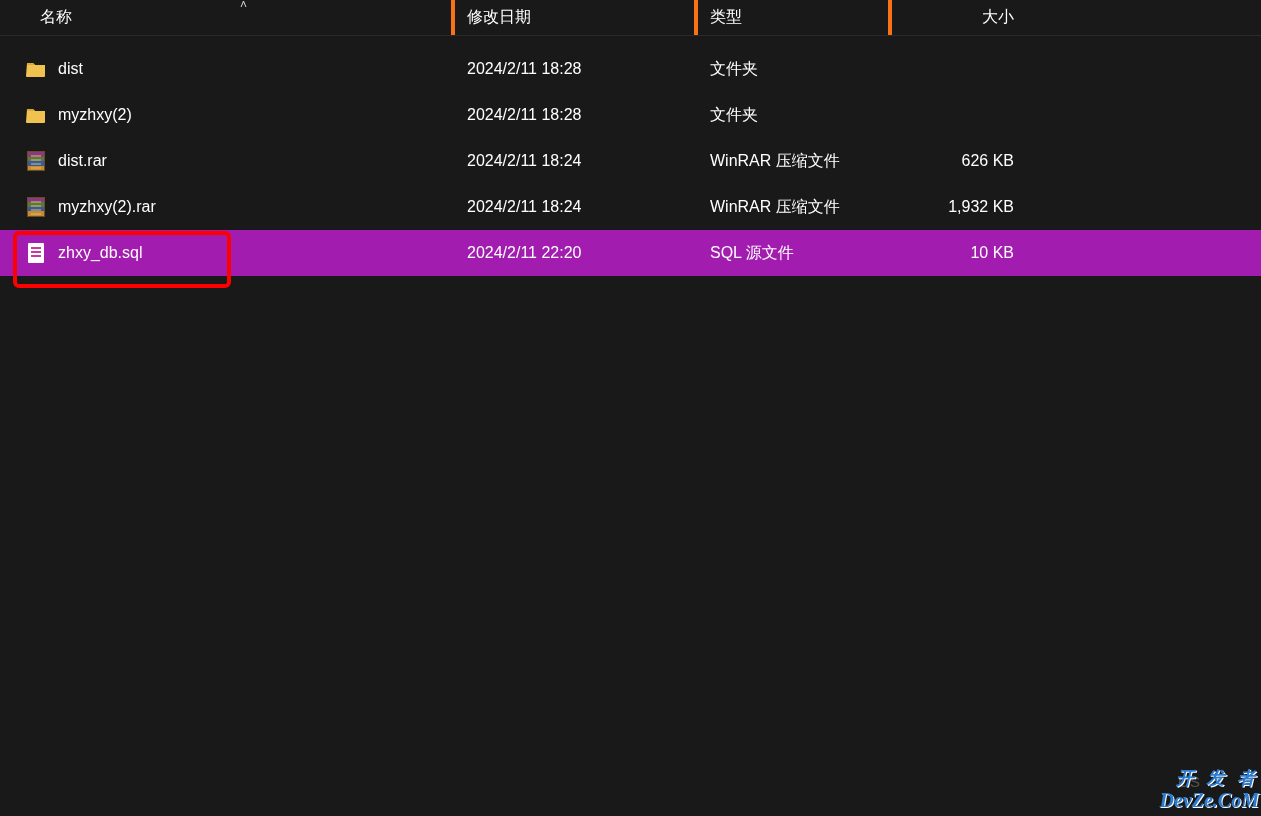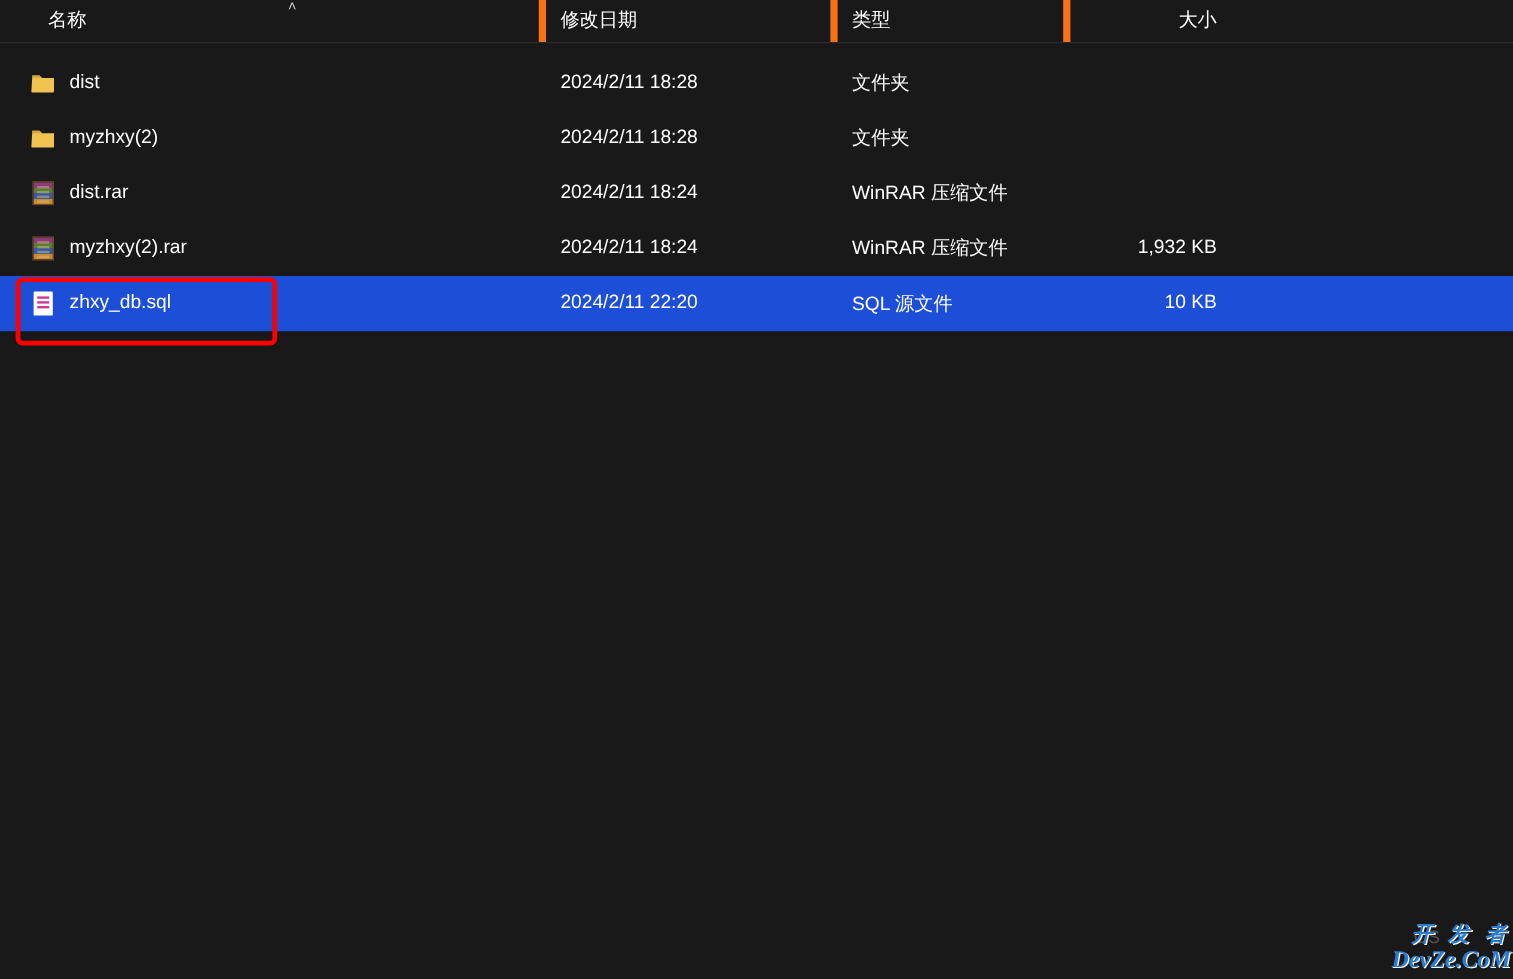--- a/index.html
+++ b/index.html
@@ -17,42 +17,42 @@
       display: flex;
       height: 36px;
       align-items: center;
       border-bottom: 1px solid #2a2a2a;
     }
     .header-cell {
       display: flex;
       align-items: center;
       height: 100%;
       padding-left: 12px;
-      border-right: 6px solid #f97316;
+      border-right: 4px solid #f97316;
       color: #ffffff;
     }
     .col-name { width: 455px; padding-left: 40px; position: relative; }
     .col-date { width: 243px; }
     .col-type { width: 194px; }
     .col-size { width: 140px; justify-content: flex-end; padding-right: 18px; padding-left: 0; border-right: none; }
     .sort-indicator {
       position: absolute;
       left: 240px;
       top: -2px;
       color: #d0d0d0;
       font-size: 12px;
     }
     .file-rows { padding-top: 10px; }
     .file-row {
       display: flex;
       height: 46px;
       align-items: center;
       position: relative;
     }
-    .file-row.selected { background-color: #1d4ed8; }
+    .file-row.selected { background-color: #a21caf; }
     .cell { display: flex; align-items: center; height: 100%; }
     .cell-name { width: 455px; padding-left: 26px; text-align: right; }
     .cell-date { width: 243px; padding-left: 12px; }
     .cell-type { width: 194px; padding-left: 12px; }
     .cell-size { width: 140px; justify-content: flex-end; padding-right: 18px; }
     .icon {
       width: 20px;
       height: 20px;
       margin-right: 12px;
       display: inline-flex;
@@ -203,20 +203,23 @@
           <span class="rar-icon"></span>
         </span>
       <span>dist.rar</span>
     </div>
     <div class="cell cell-date">
         <span>2024/2/11 18:24</span>
       </div>
     <div class="cell cell-type">
         <span>WinRAR 压缩文件</span>
       </div>
+    <div class="cell cell-size">
+        <span>626 KB</span>
+      </div>
   </div>
 
   <div class="file-row">
     <div class="cell cell-name">
       <span class="icon">
           <span class="rar-icon"></span>
         </span>
       <span>myzhxy(2).rar</span>
     </div>
     <div class="cell cell-date">

